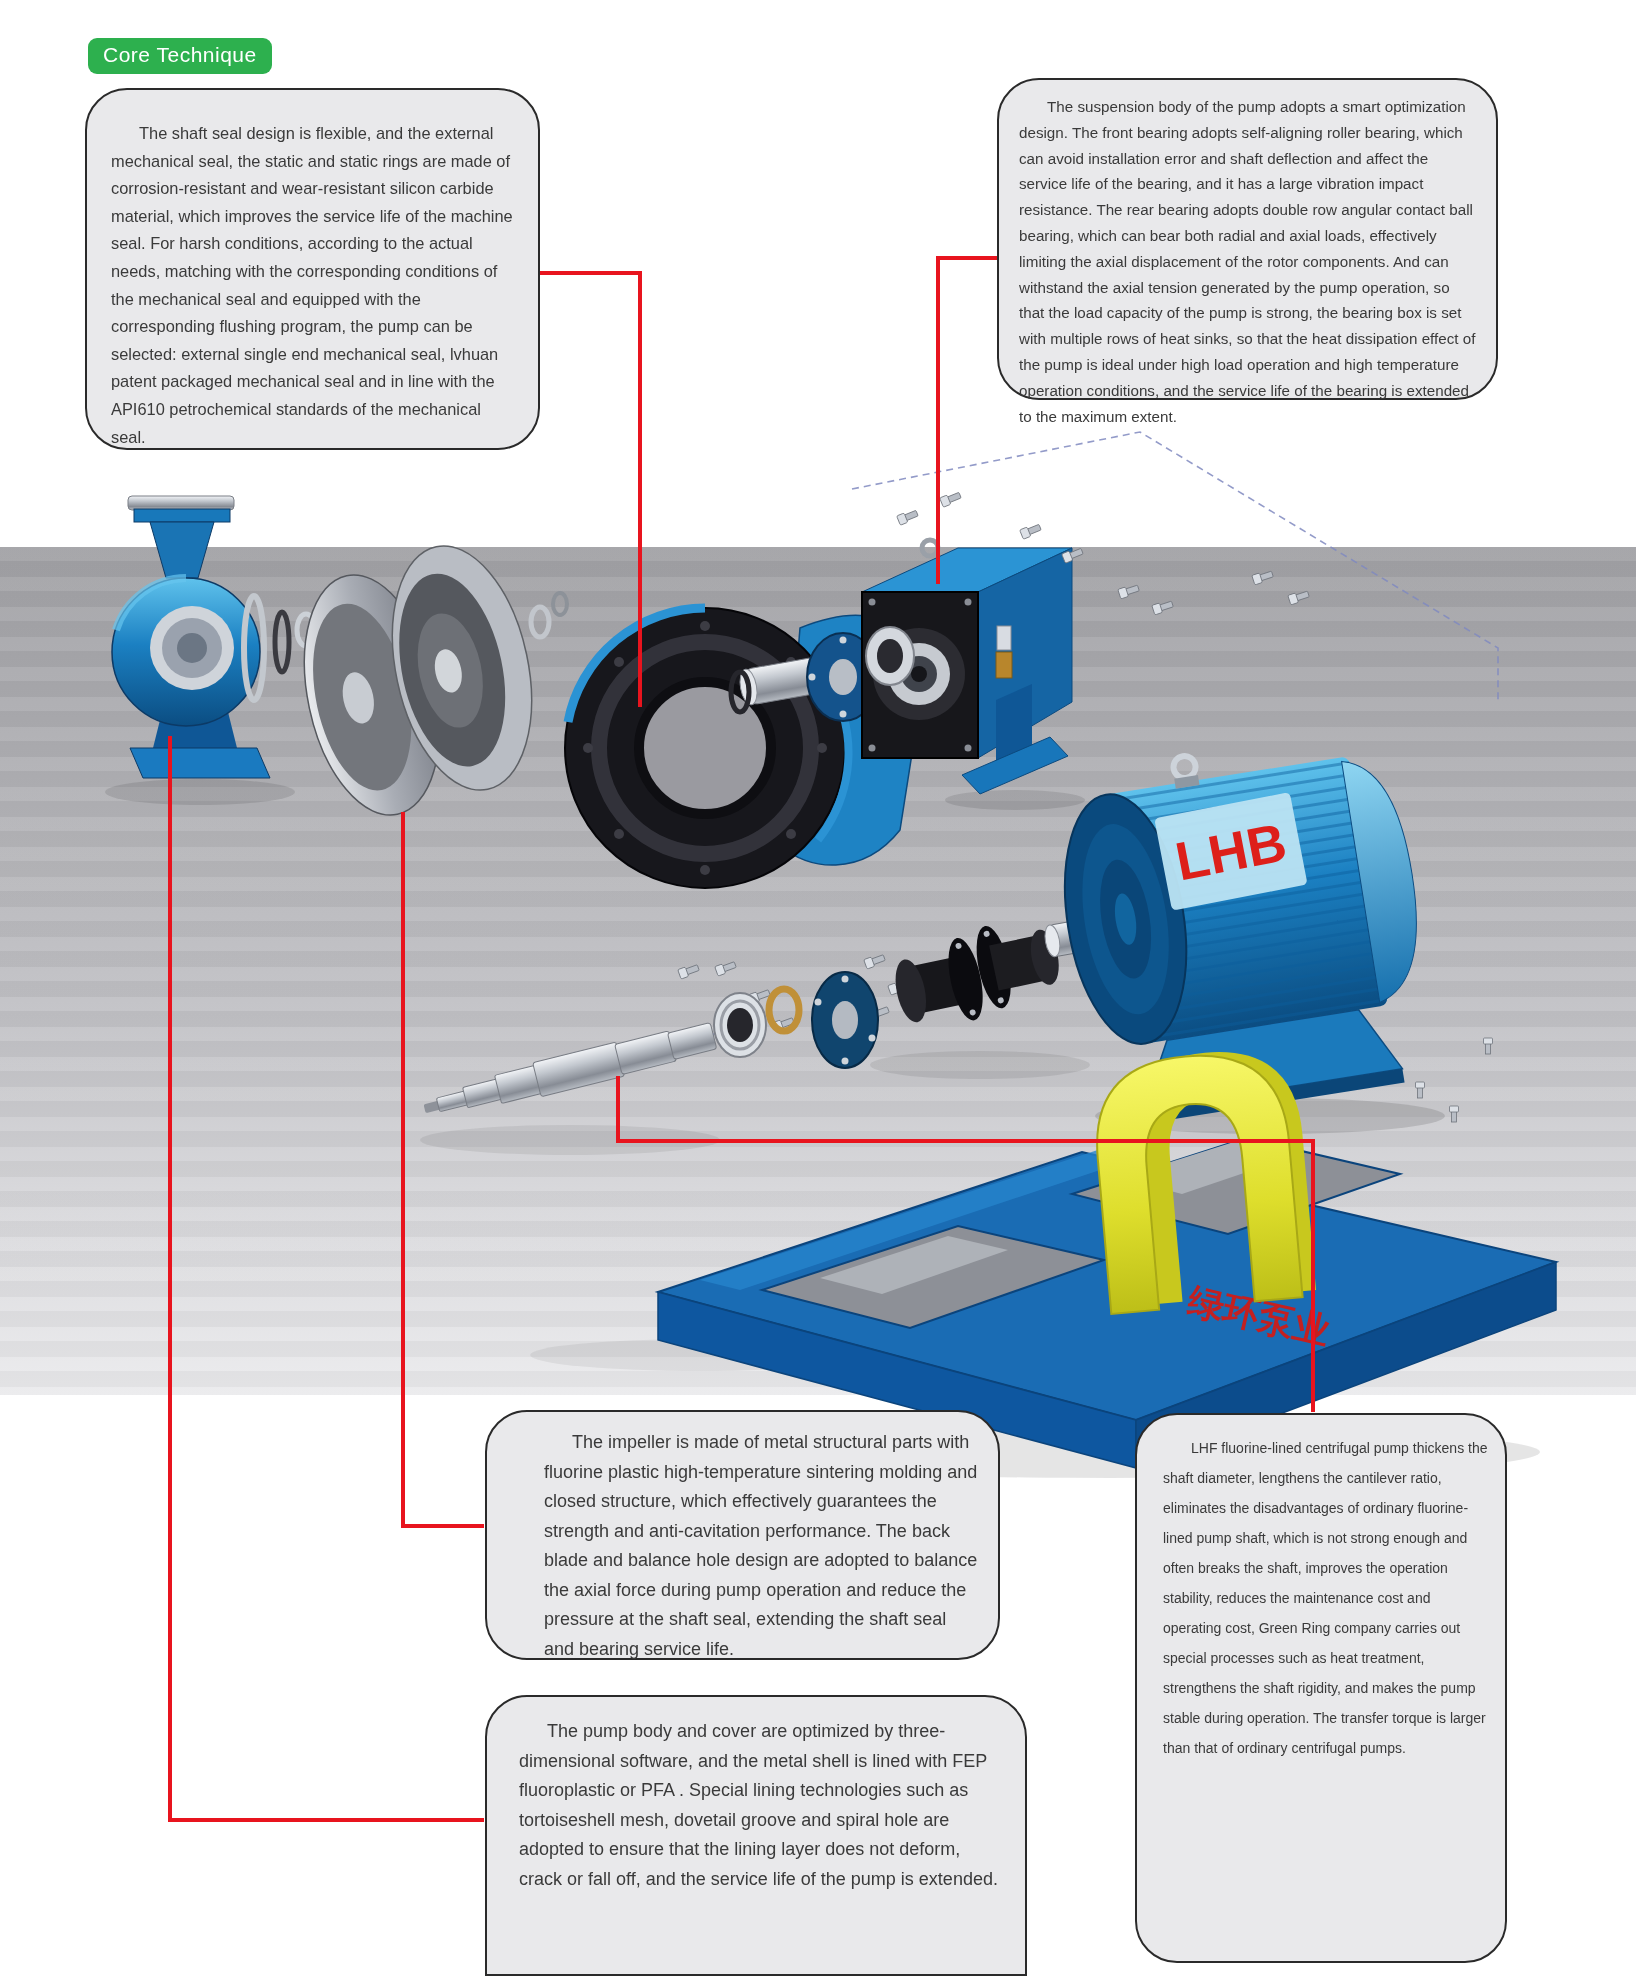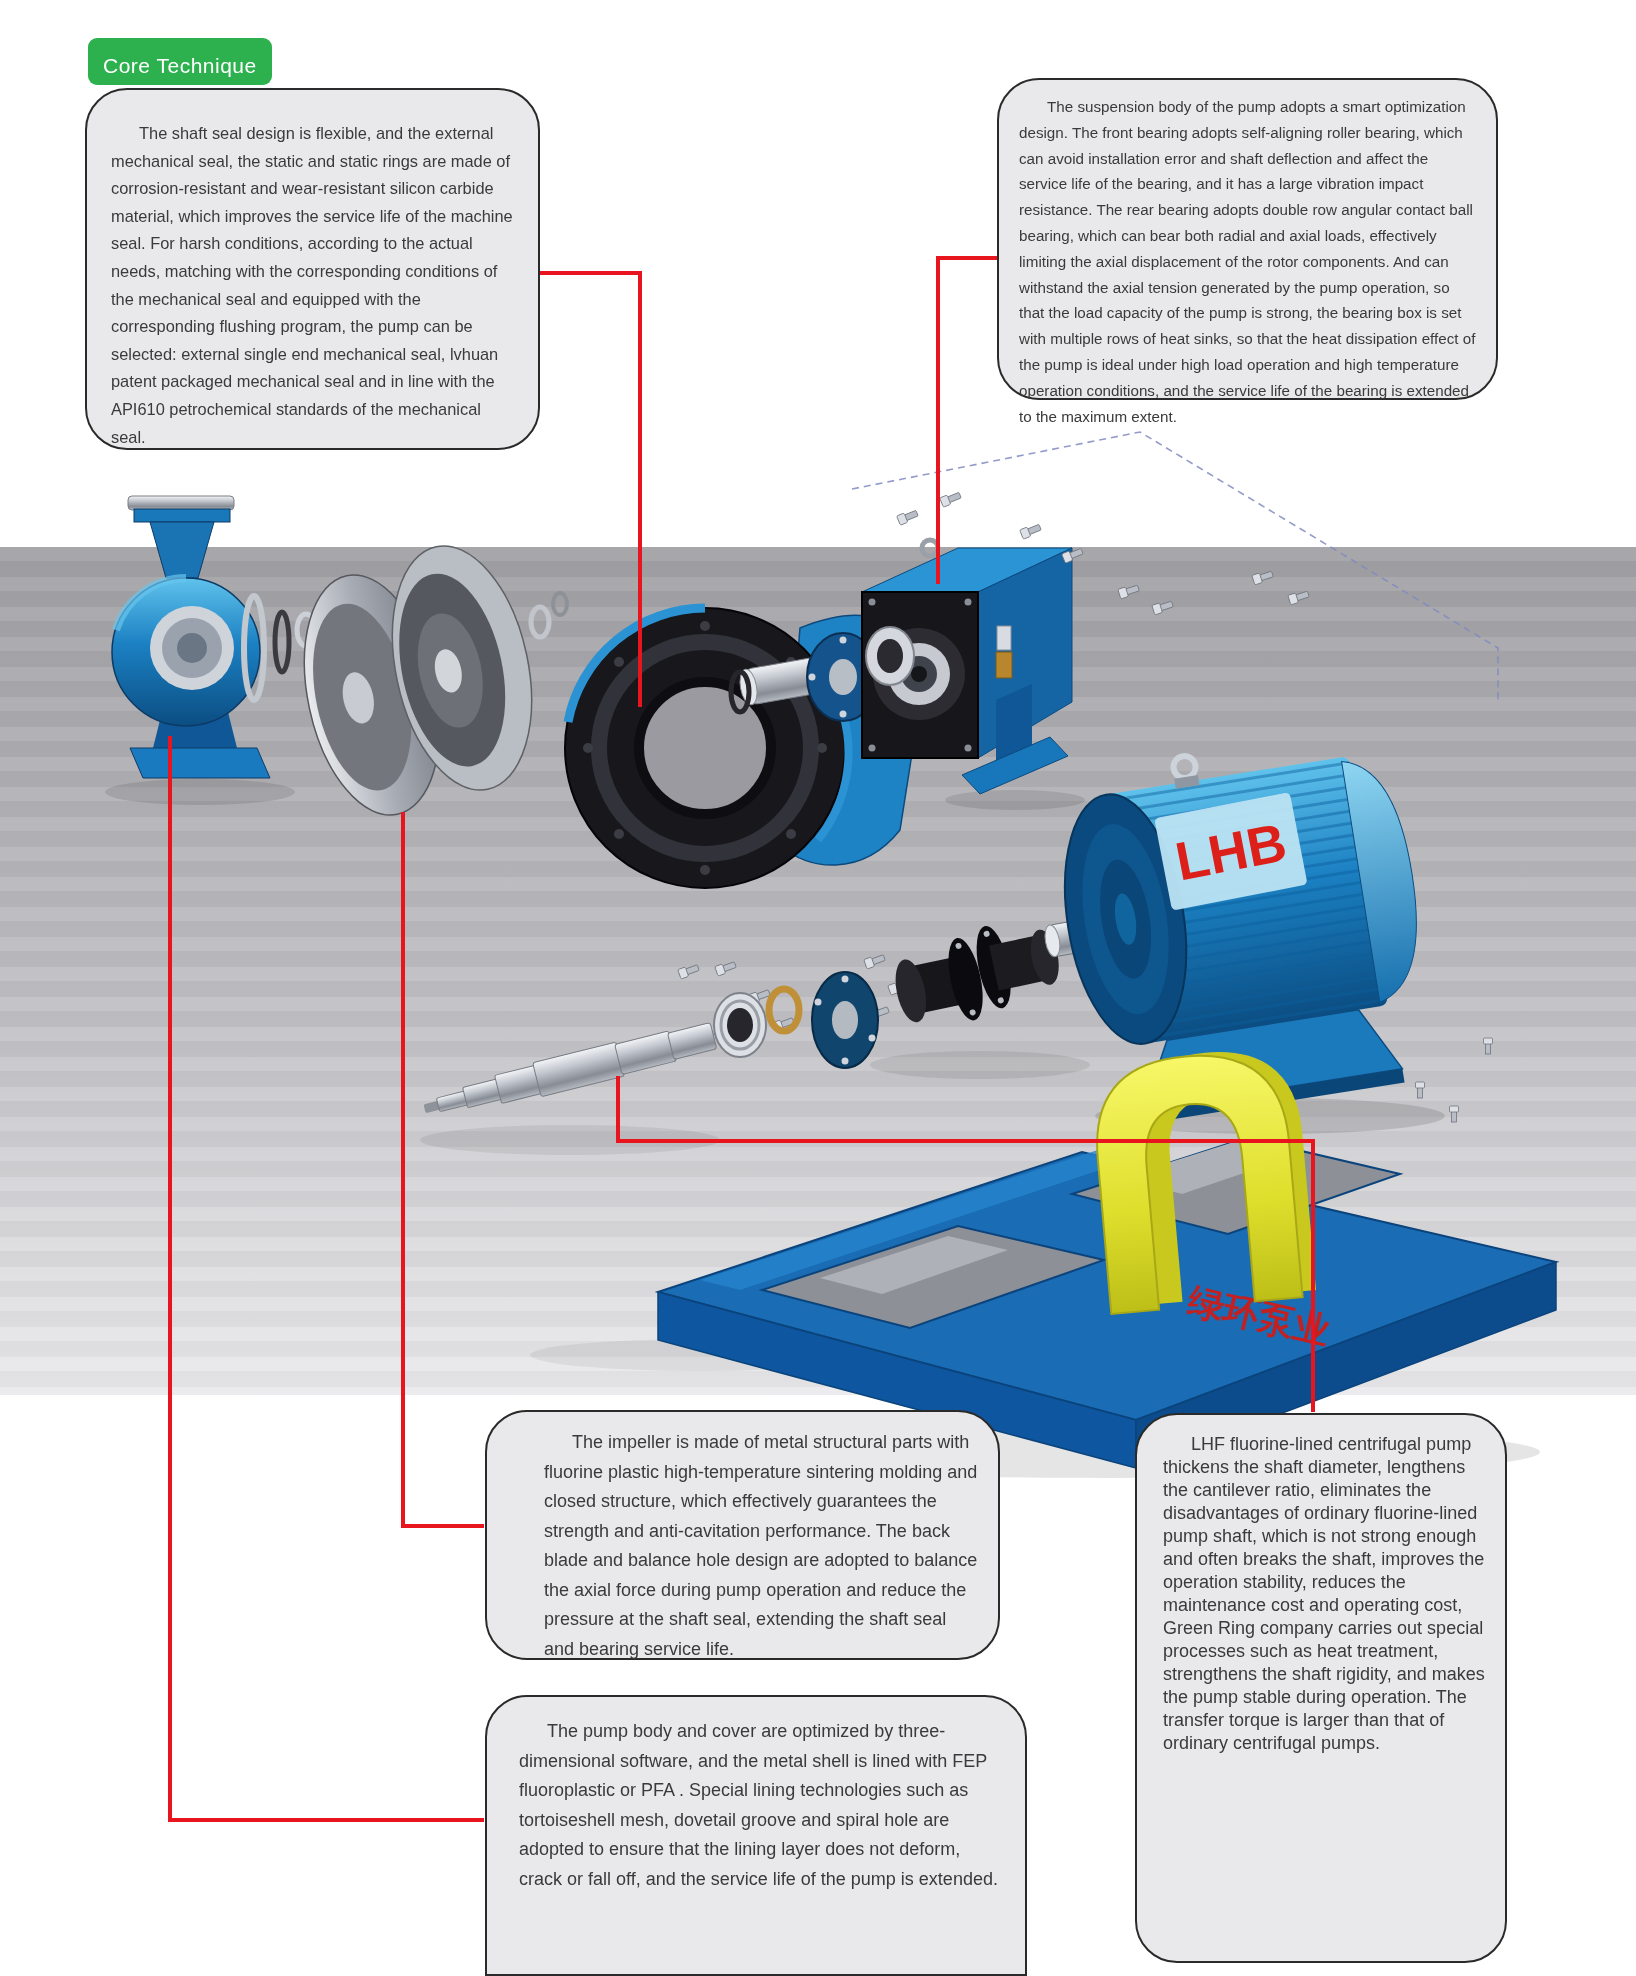--- a/index.html
+++ b/index.html
@@ -4,34 +4,34 @@
 <style>
   html,body{margin:0;padding:0;background:#fff;}
   .page{position:relative;width:1636px;height:1976px;background:#ffffff;overflow:hidden;
         font-family:"Liberation Sans", sans-serif;}
   .band{position:absolute;left:0;top:547px;width:1636px;height:848px;
         background:linear-gradient(180deg,#a2a2a6 0%,#aeaeb2 22%,#c2c2c6 55%,#dcdcdf 82%,#ebebed 100%);}
   .band .stripes{position:absolute;inset:0;
         background:repeating-linear-gradient(180deg,rgba(255,255,255,.05) 0 14px,rgba(0,0,0,.035) 14px 30px);}
   svg.stage{position:absolute;left:0;top:0;z-index:2;}
   .badge{position:absolute;left:88px;top:38px;background:#2db04e;color:#ffffff;
-         font-size:21px;letter-spacing:.5px;padding:16px 15px 7px;border-radius:9px;z-index:3;}
+         font-size:21px;letter-spacing:.5px;padding:5px 15px 7px;border-radius:9px;z-index:3;}
   .cbox{position:absolute;box-sizing:border-box;background:#e9e9eb;border:2px solid #2a2a2a;
         border-radius:42px;color:#3a3a3a;z-index:3;}
   .cbox p{margin:0;text-indent:28px;}
   .b1{left:85px;top:88px;width:455px;height:362px;padding:30px 18px 0 24px;}
   .b1 p{font-size:16.4px;line-height:27.6px;}
   .b2{left:997px;top:78px;width:501px;height:322px;padding:14px 18px 0 20px;}
   .b2 p{font-size:15.2px;line-height:25.8px;}
   .b3{left:485px;top:1410px;width:515px;height:250px;padding:16px 20px 0 24px;}
   .b3 p{font-size:18px;line-height:29.5px;margin-left:33px;}
   .b4{left:485px;top:1695px;width:542px;height:281px;padding:20px 20px 0 32px;border-radius:42px 42px 0 0;}
   .b4 p{font-size:18px;line-height:29.6px;}
   .b5{left:1135px;top:1413px;width:372px;height:550px;padding:18px 16px 0 26px;}
-  .b5 p{font-size:18px;line-height:23px;}
+  .b5 p{font-size:14px;line-height:30px;}
 </style>
 </head>
 <body>
 
 <div class="page">
   <div class="band">
       <div class="stripes"></div>
     </div>
 
   <svg class="stage" width="1636" height="1976" viewBox="0 0 1636 1976">

